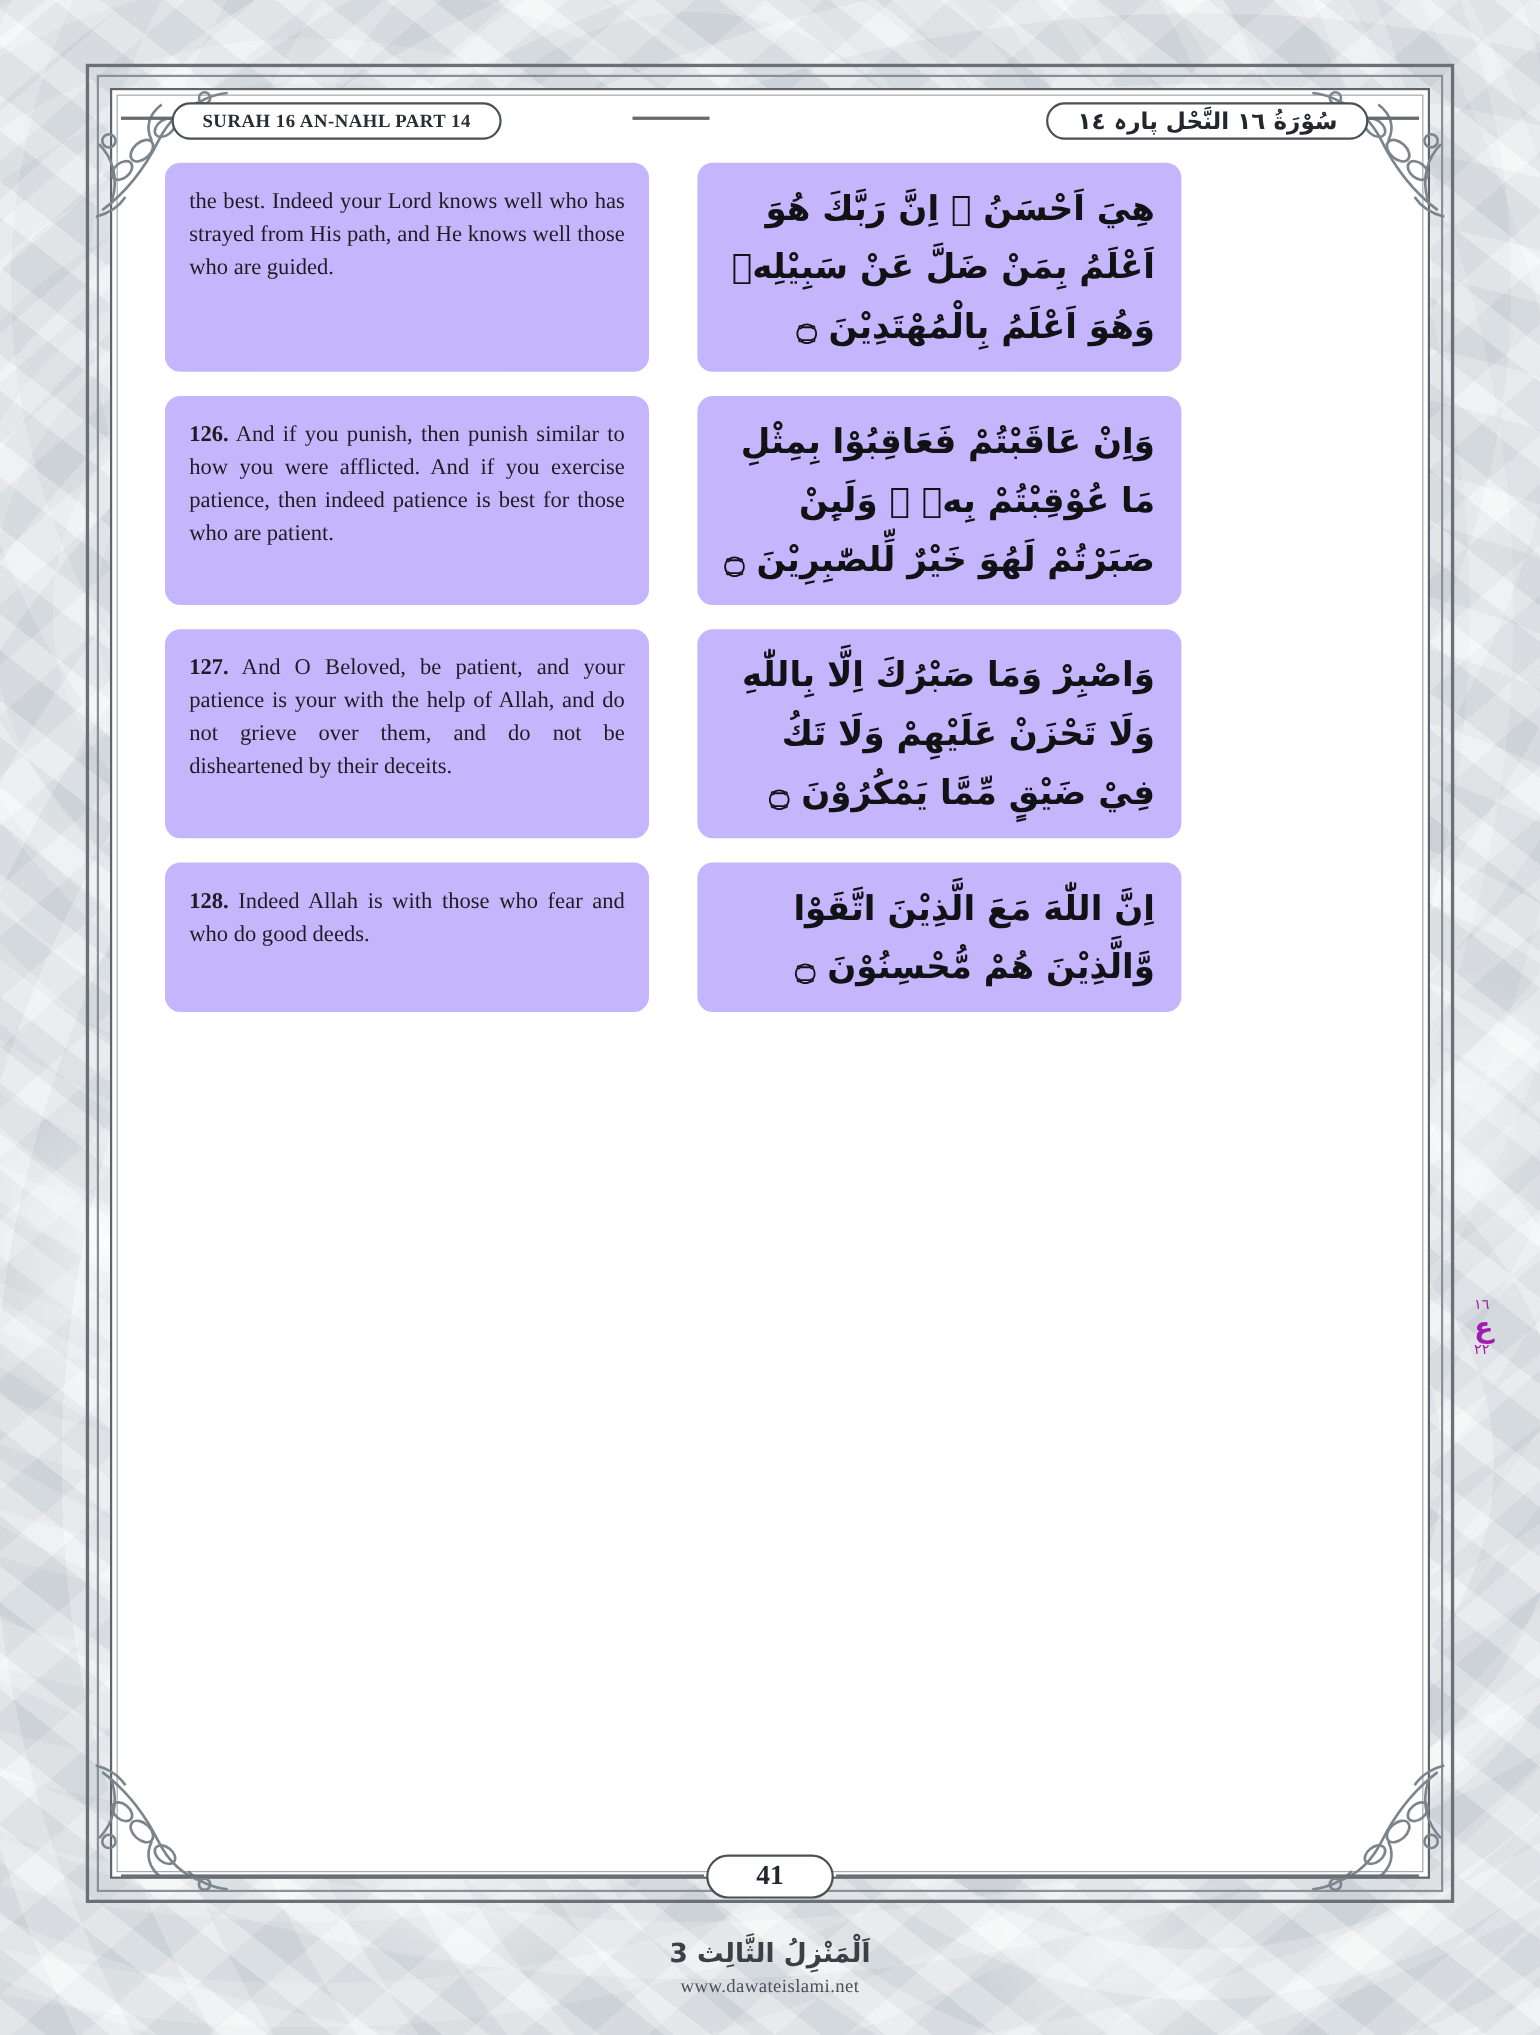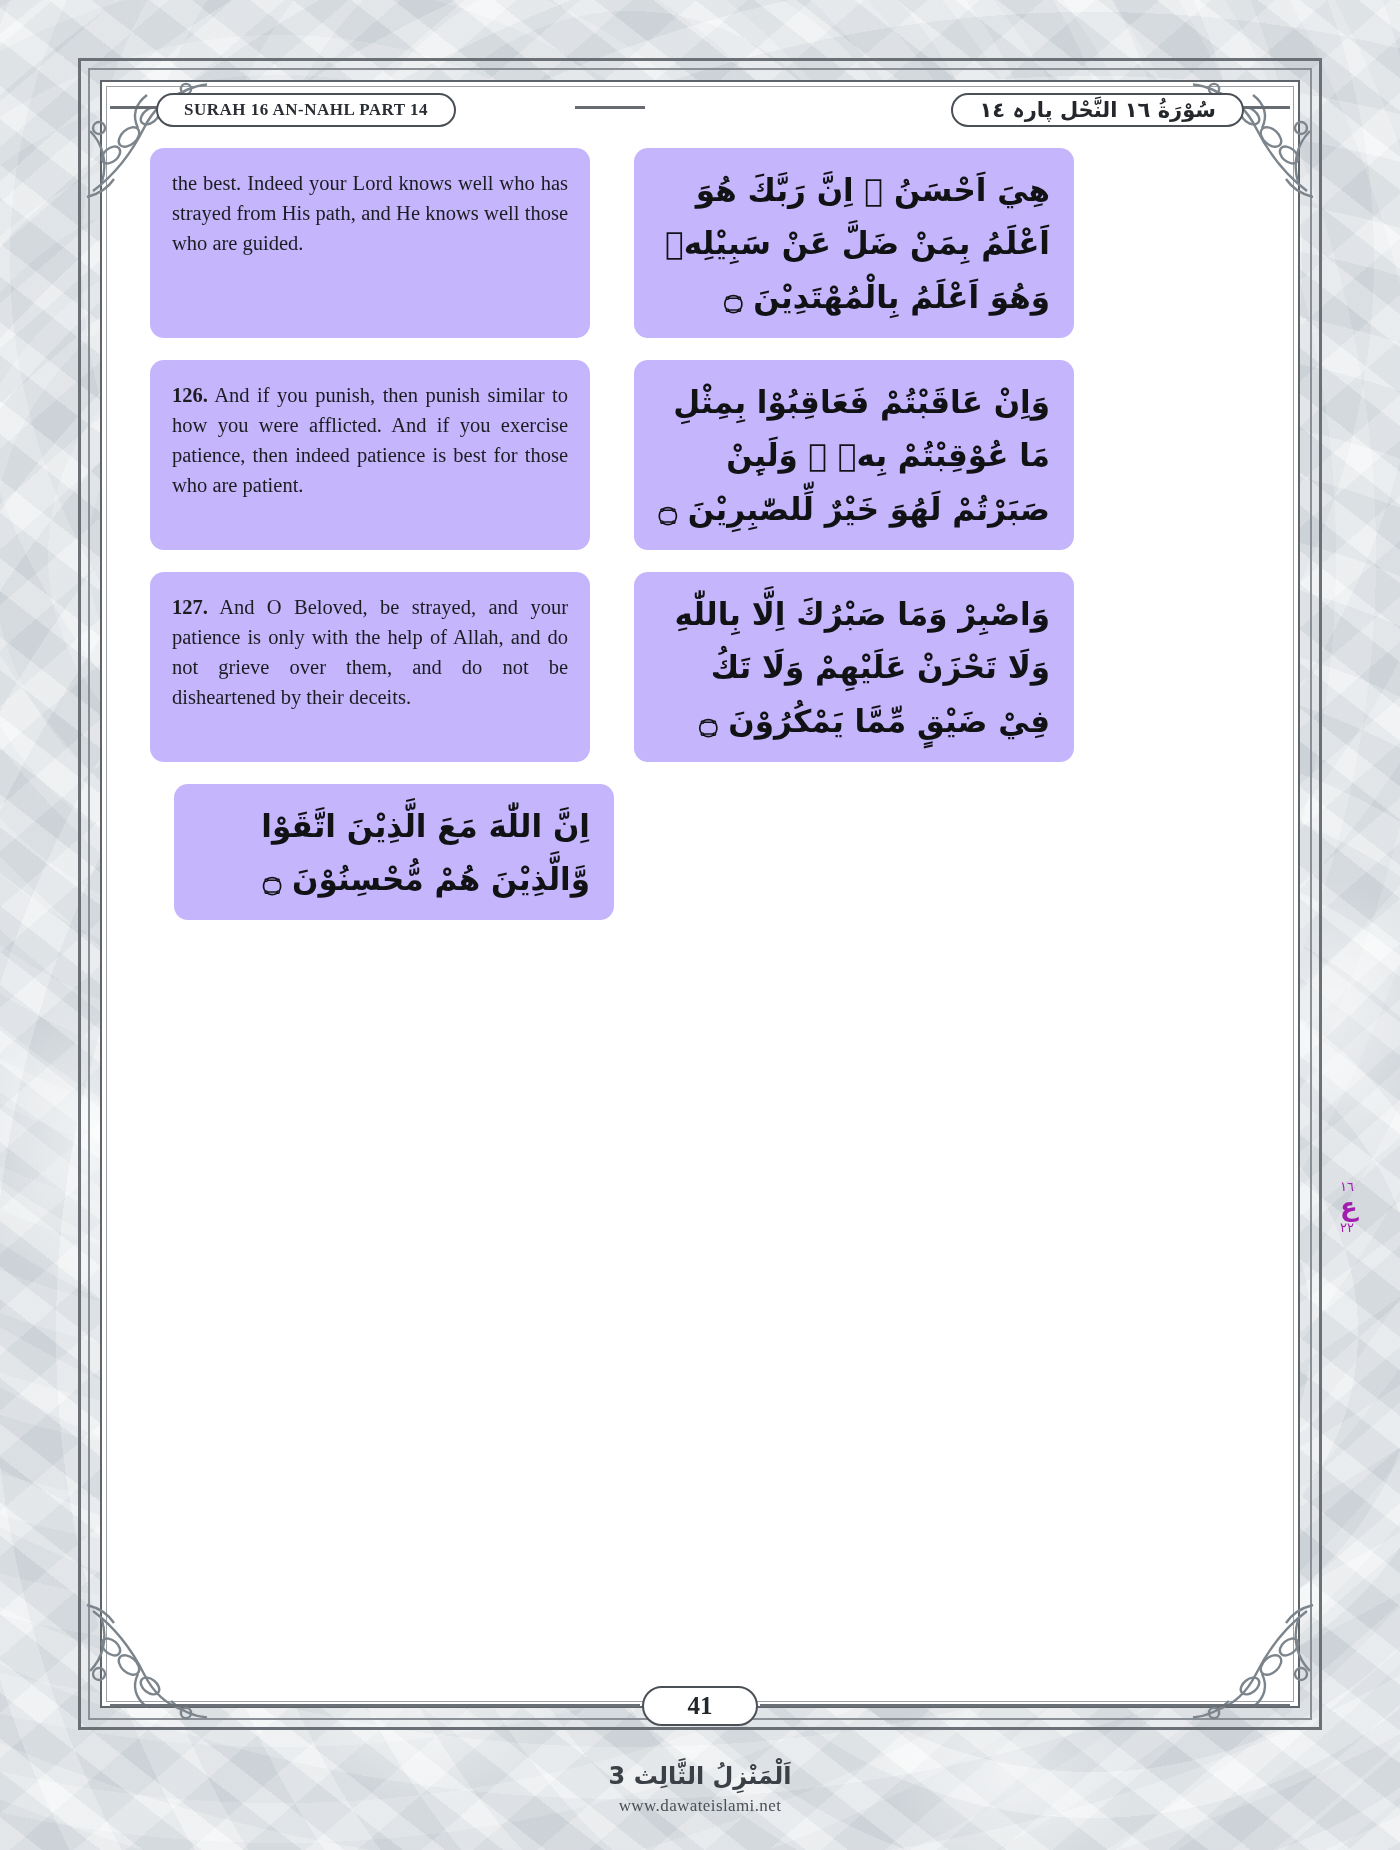--- a/index.html
+++ b/index.html
@@ -359,26 +359,29 @@
 
   <div class="verse-row">
     <div class="cell cell-en">
       <span class="vnum">126.</span> <span>And if you punish, then punish similar to how you were afflicted. And if you exercise patience, then indeed patience is best for those who are patient.</span>
     </div>
     <div class="cell cell-ar">وَاِنْ عَاقَبْتُمْ فَعَاقِبُوْا بِمِثْلِ مَا عُوْقِبْتُمْ بِهٖ ۭ وَلَىِٕنْ صَبَرْتُمْ لَهُوَ خَيْرٌ لِّلصّٰبِرِيْنَ ۝</div>
   </div>
 
   <div class="verse-row">
     <div class="cell cell-en">
-      <span class="vnum">127.</span> <span>And O Beloved, be strayed, and your patience is only with the help of Allah, and do not grieve over them, and do not be disheartened by their deceits.</span>
+      <span class="vnum">127.</span> <span>And O Beloved, be patient, and your patience is your with the help of Allah, and do not grieve over them, and do not be disheartened by their deceits.</span>
     </div>
     <div class="cell cell-ar">وَاصْبِرْ وَمَا صَبْرُكَ اِلَّا بِاللّٰهِ وَلَا تَحْزَنْ عَلَيْهِمْ وَلَا تَكُ فِيْ ضَيْقٍ مِّمَّا يَمْكُرُوْنَ ۝</div>
   </div>
 
   <div class="verse-row">
+    <div class="cell cell-en">
+      <span class="vnum">128.</span> <span>Indeed Allah is with those who fear and who do good deeds.</span>
+    </div>
     <div class="cell cell-ar">اِنَّ اللّٰهَ مَعَ الَّذِيْنَ اتَّقَوْا وَّالَّذِيْنَ هُمْ مُّحْسِنُوْنَ ۝</div>
   </div>
 
 </div>
 
 <div class="ruku-marker">
   <div class="ruku-top">١٦</div>
   <div class="ruku-mid">ع</div>
   <div class="ruku-bot">٢٢</div>
 </div>

